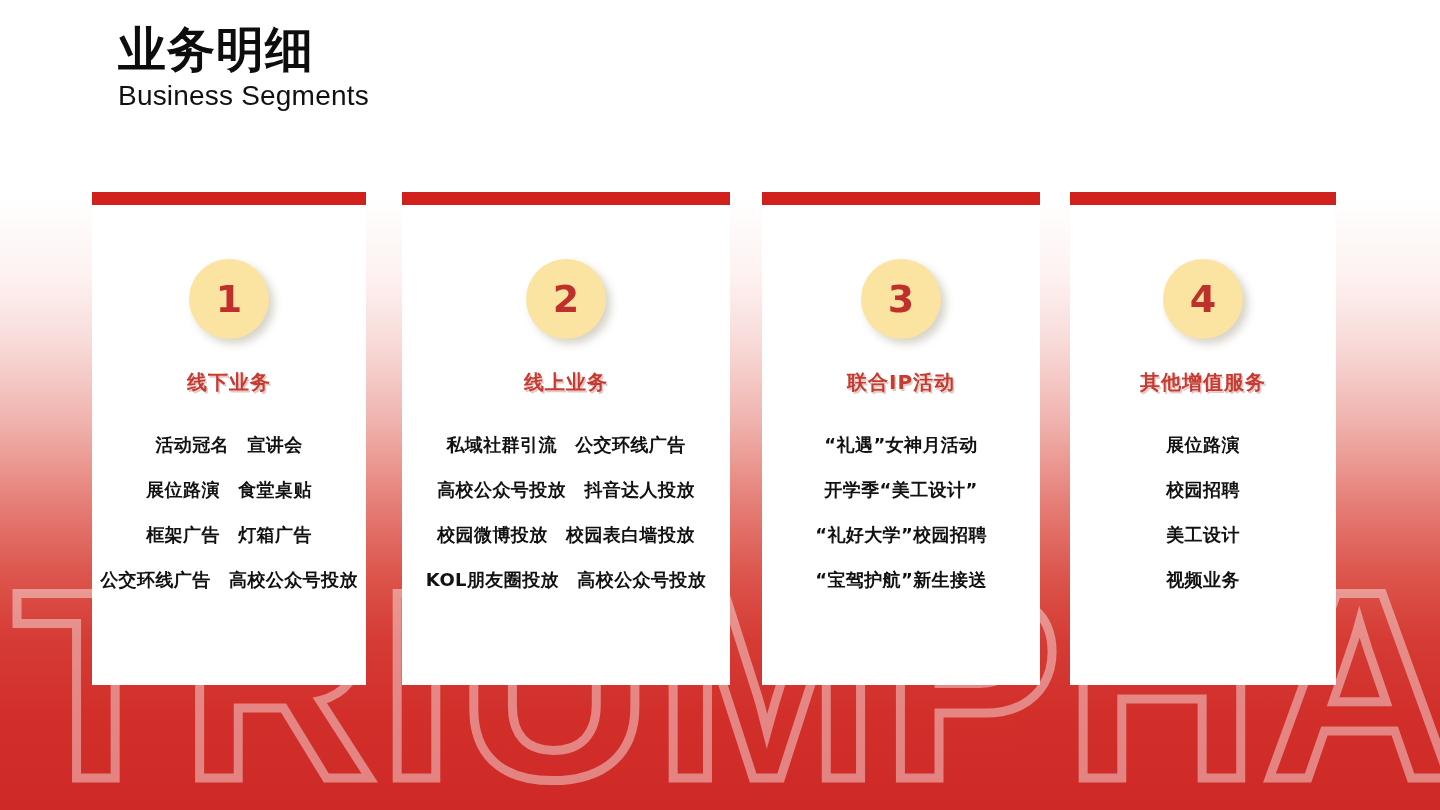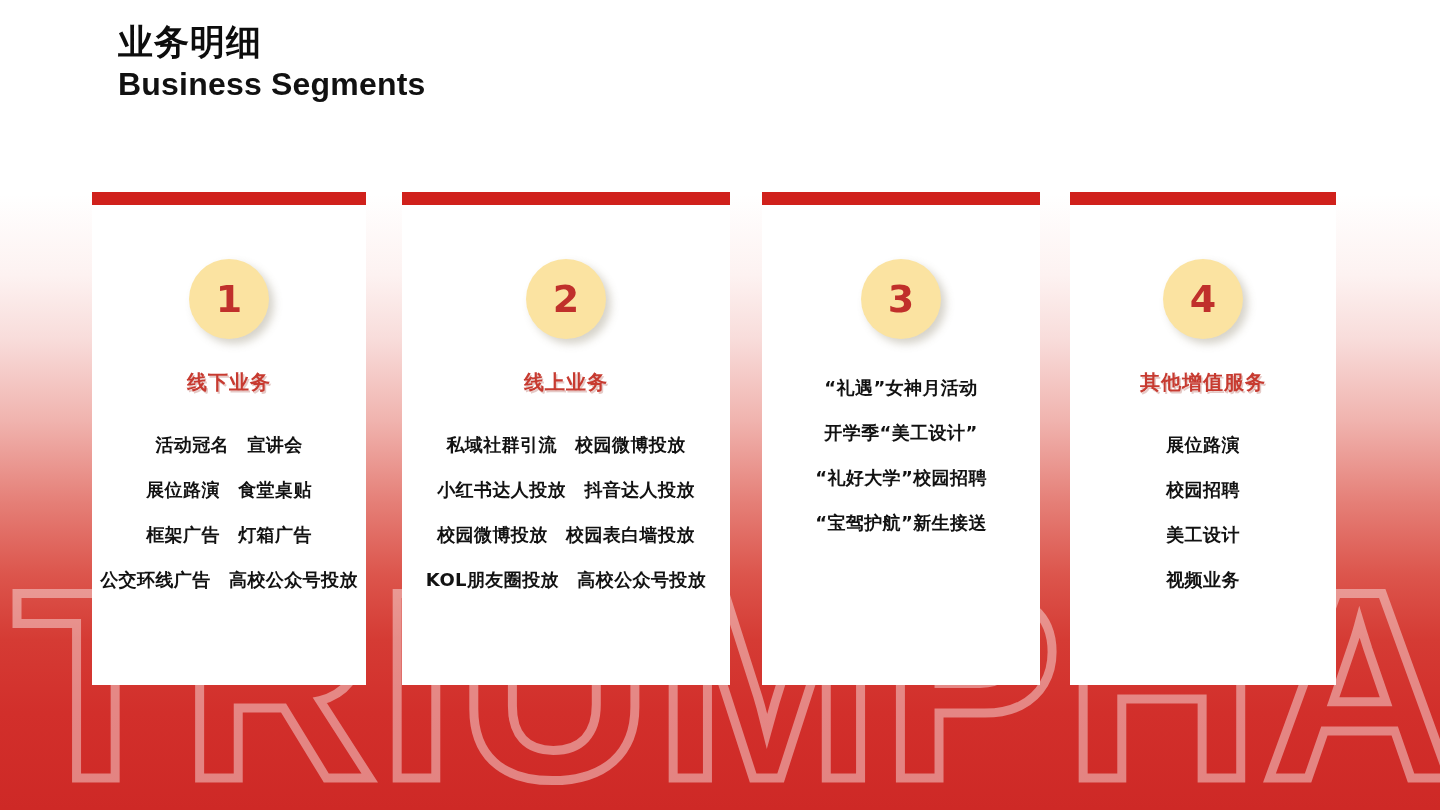--- a/index.html
+++ b/index.html
@@ -37,27 +37,27 @@
     fill:none;
     stroke:rgba(255,255,255,0.42);
     stroke-width:9;
   }
   
   #header{
     position:absolute; left:118px; top:24px;
     z-index:6;
   }
   #title-cn{
-    font-size:35px; font-weight:700; color:#0d0d0d;
+    font-size:48px; font-weight:700; color:#0d0d0d;
     letter-spacing:1px; line-height:1.08;
     font-family:"DejaVu Sans","Liberation Sans",sans-serif;
   }
   #title-en{
     margin-top:4px;
-    font-size:32px; font-weight:700; color:#111111;
+    font-size:28px; font-weight:400; color:#111111;
     letter-spacing:0.2px;
     font-family:"Liberation Sans","DejaVu Sans",sans-serif;
   }
   
   #cards{
     position:absolute; left:0; top:0; width:1440px; height:810px;
     z-index:5;
   }
   .card{
     position:absolute;
@@ -142,32 +142,33 @@
         </div>
       </div>
     </div>
 
     <div class="card" style="left:402px; width:328px;">
       <div class="card-bar" style="width:328px;"></div>
       <div class="card-body" style="width:328px;">
         <div class="badge">2</div>
         <div class="card-title">线上业务</div>
         <div class="card-items">
-          <div class="card-item">私域社群引流　校园微博投放</div>
-          <div class="card-item">小红书达人投放　抖音达人投放</div>
+          <div class="card-item">私域社群引流　公交环线广告</div>
+          <div class="card-item">高校公众号投放　抖音达人投放</div>
           <div class="card-item">校园微博投放　校园表白墙投放</div>
           <div class="card-item">KOL朋友圈投放　高校公众号投放</div>
         </div>
       </div>
     </div>
 
     <div class="card" style="left:762px; width:278px;">
       <div class="card-bar" style="width:278px;"></div>
       <div class="card-body" style="width:278px;">
         <div class="badge">3</div>
+        <div class="card-title">联合IP活动</div>
         <div class="card-items">
           <div class="card-item">“礼遇”女神月活动</div>
           <div class="card-item">开学季“美工设计”</div>
           <div class="card-item">“礼好大学”校园招聘</div>
           <div class="card-item">“宝驾护航”新生接送</div>
         </div>
       </div>
     </div>
 
     <div class="card" style="left:1070px; width:266px;">

